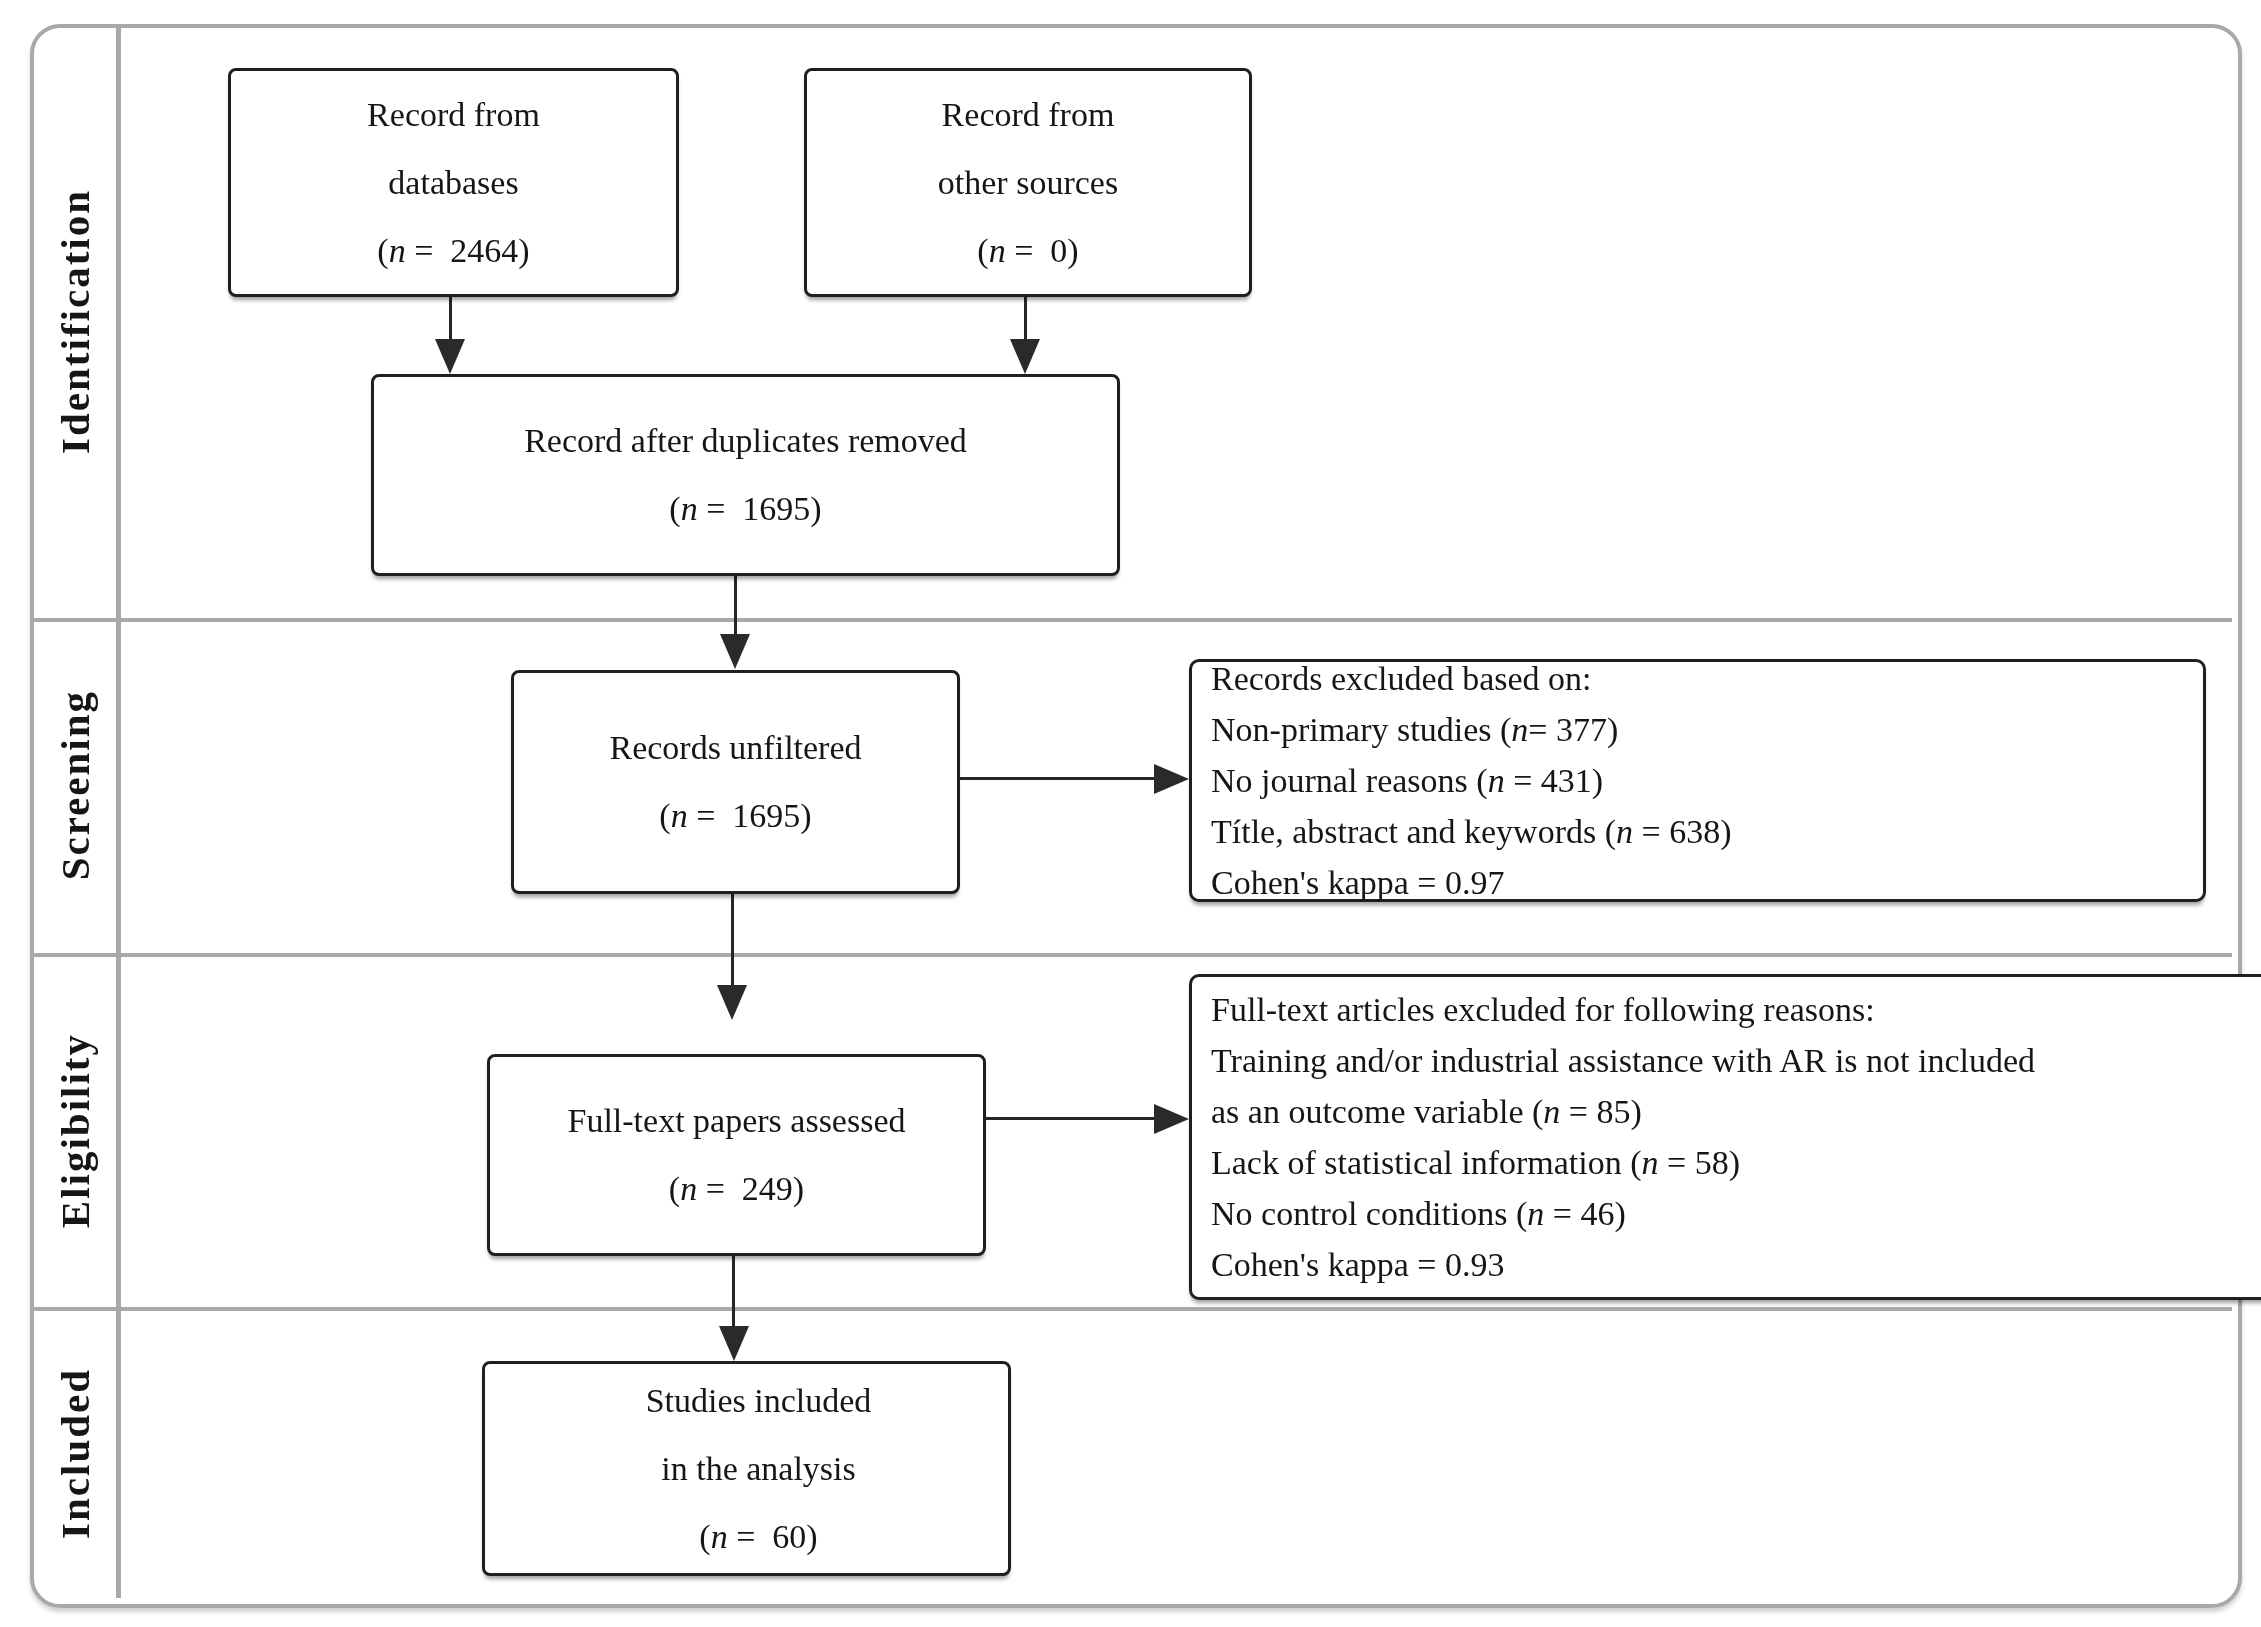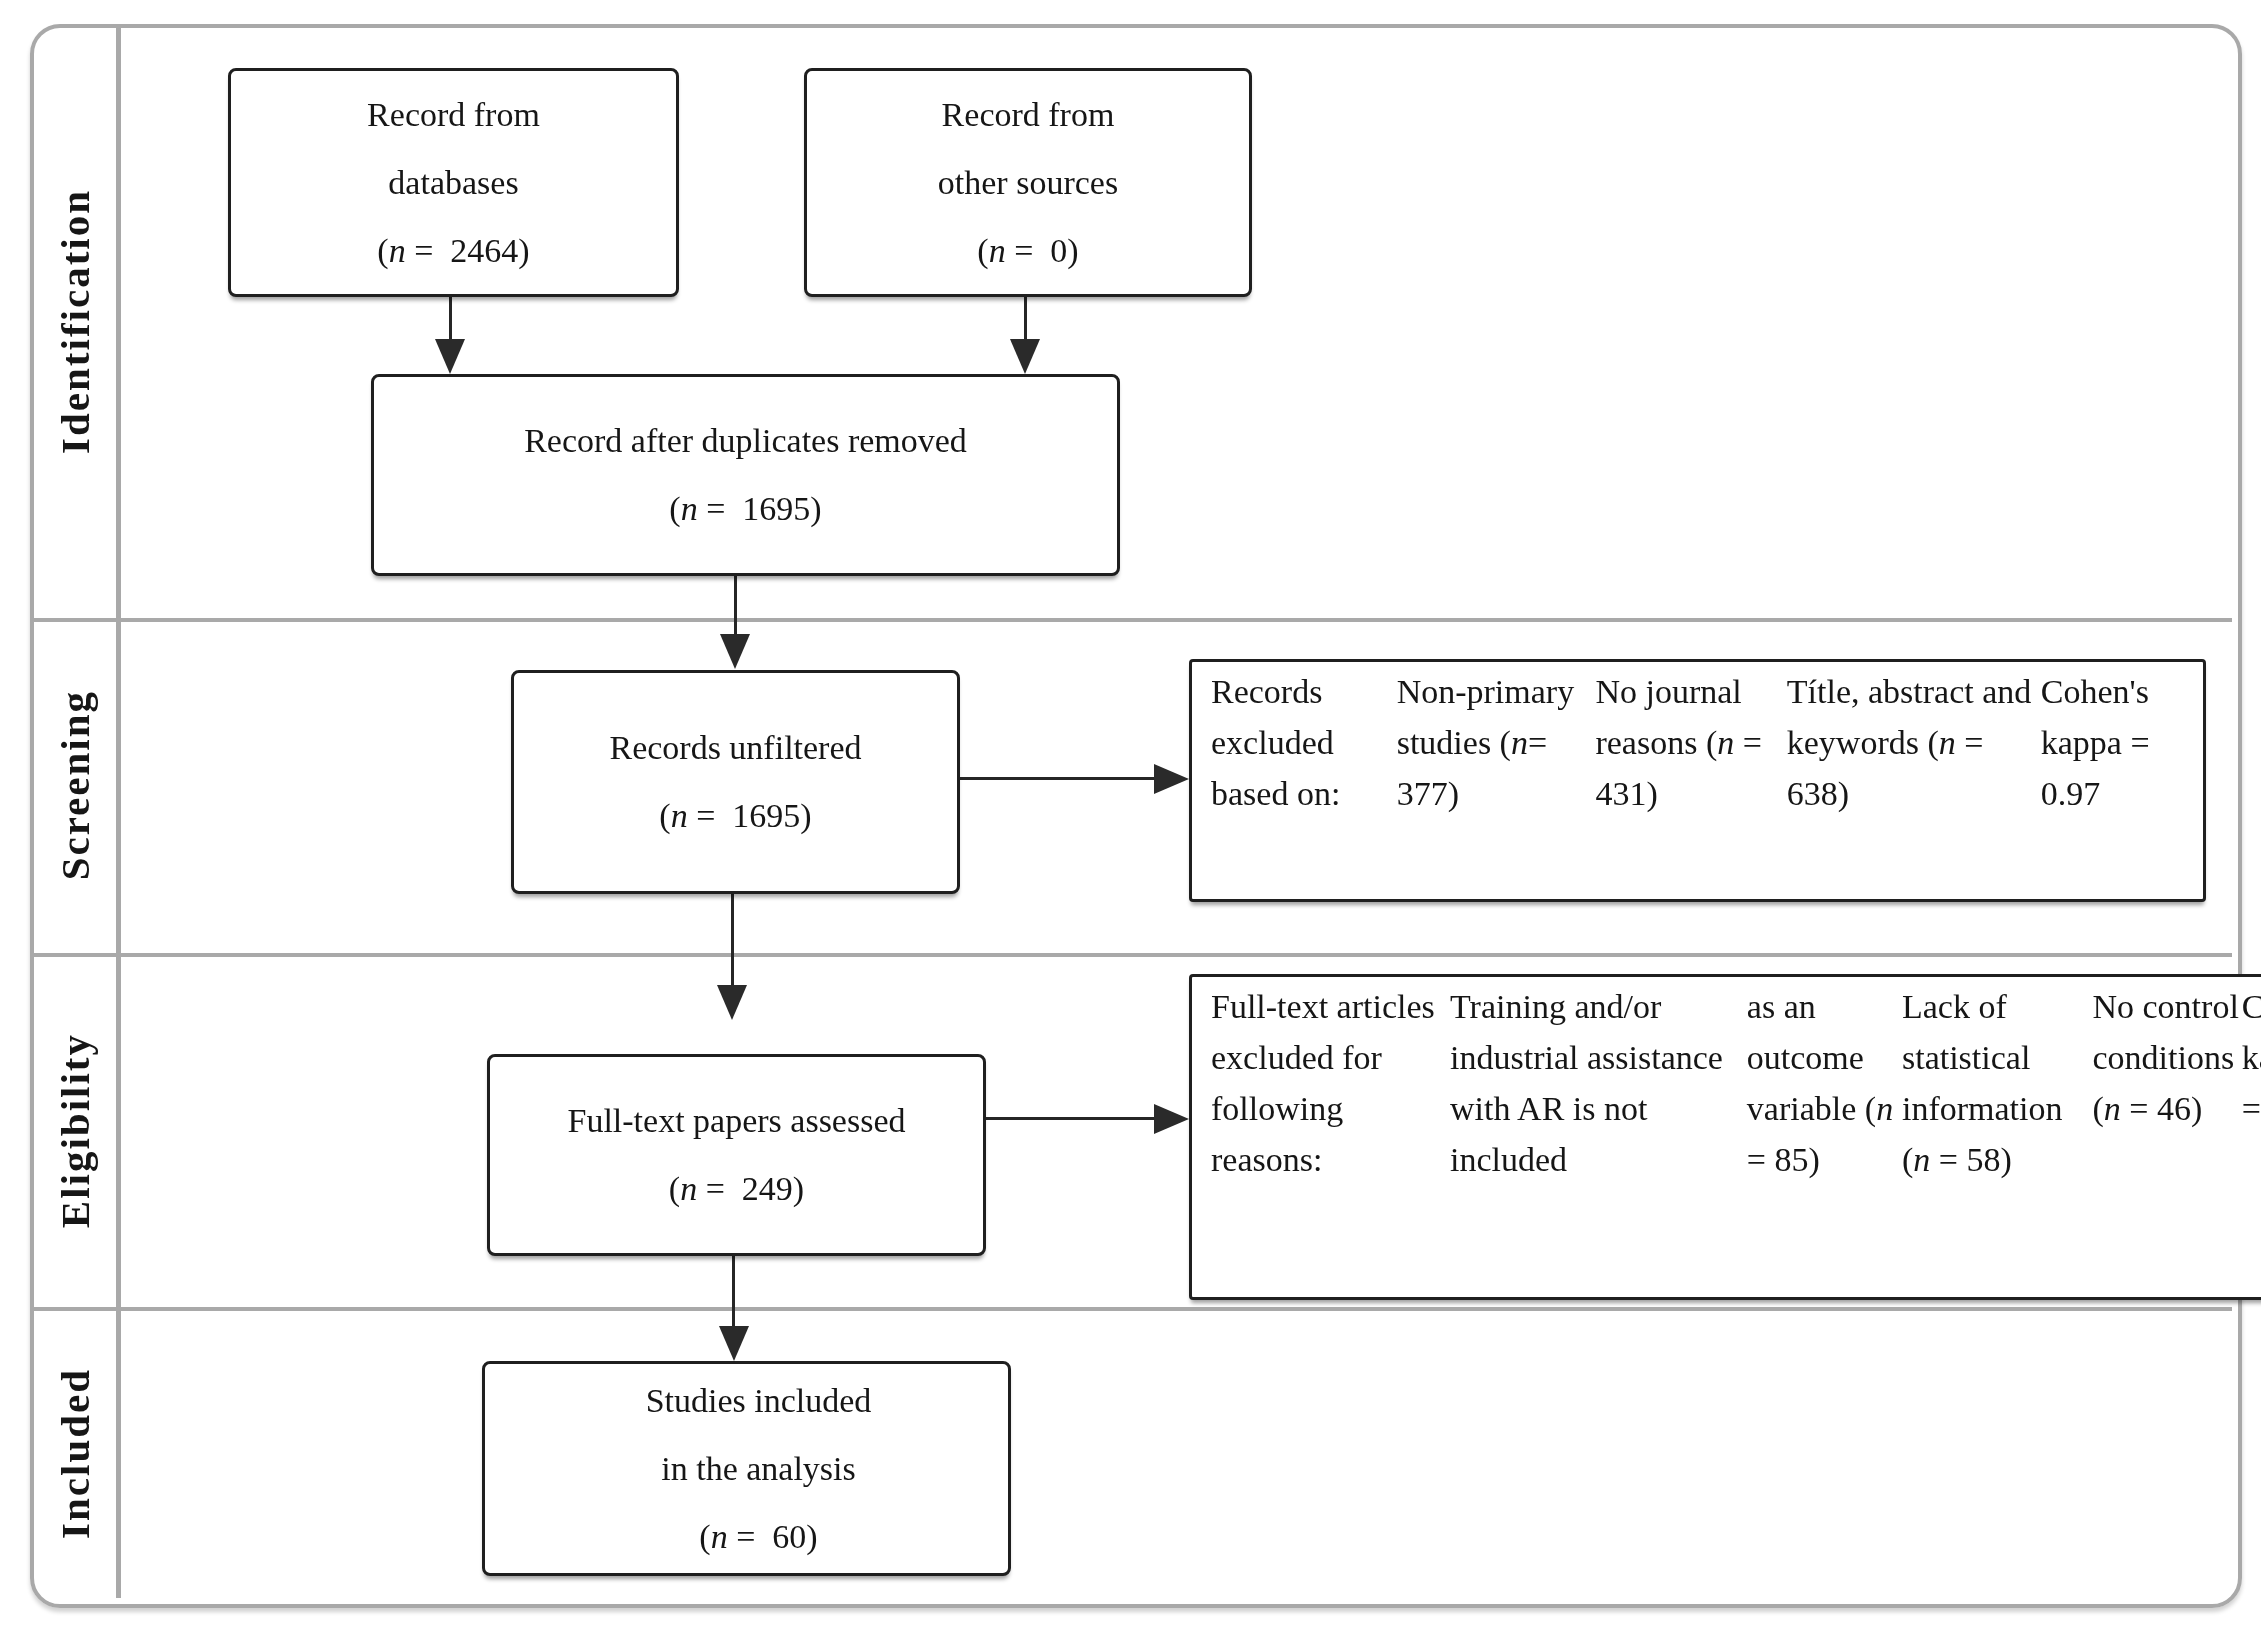--- a/index.html
+++ b/index.html
@@ -37,22 +37,22 @@
     position:absolute;background:#ffffff;
     border:3.4px solid #1f1f1f;border-radius:8px;
     display:flex;flex-direction:column;align-items:center;justify-content:center;
     text-align:center;font-size:34px;line-height:2.0;
     box-shadow:0 4.7px 4px -2px rgba(0,0,0,.38);
     z-index:2;
   }
   
   .xbox{
     position:absolute;background:#ffffff;
-    border:3.4px solid #1f1f1f;border-radius:4px;
-    display:flex;flex-direction:row;justify-content:center;
+    border:3.4px solid #1f1f1f;border-radius:10px;
+    display:flex;flex-direction:column;justify-content:center;
     text-align:left;font-size:34px;line-height:1.5;
     padding:4px 19px;box-sizing:border-box;
     box-shadow:0 4.7px 4px -2px rgba(0,0,0,.38);
     z-index:2;
   }
   .tline{white-space:pre-wrap;}
   .tline i{font-style:italic;}
   
   .aline-v{position:absolute;width:3.4px;background:#262626;z-index:1;}
   .aline-h{position:absolute;height:3.4px;background:#262626;z-index:1;}

